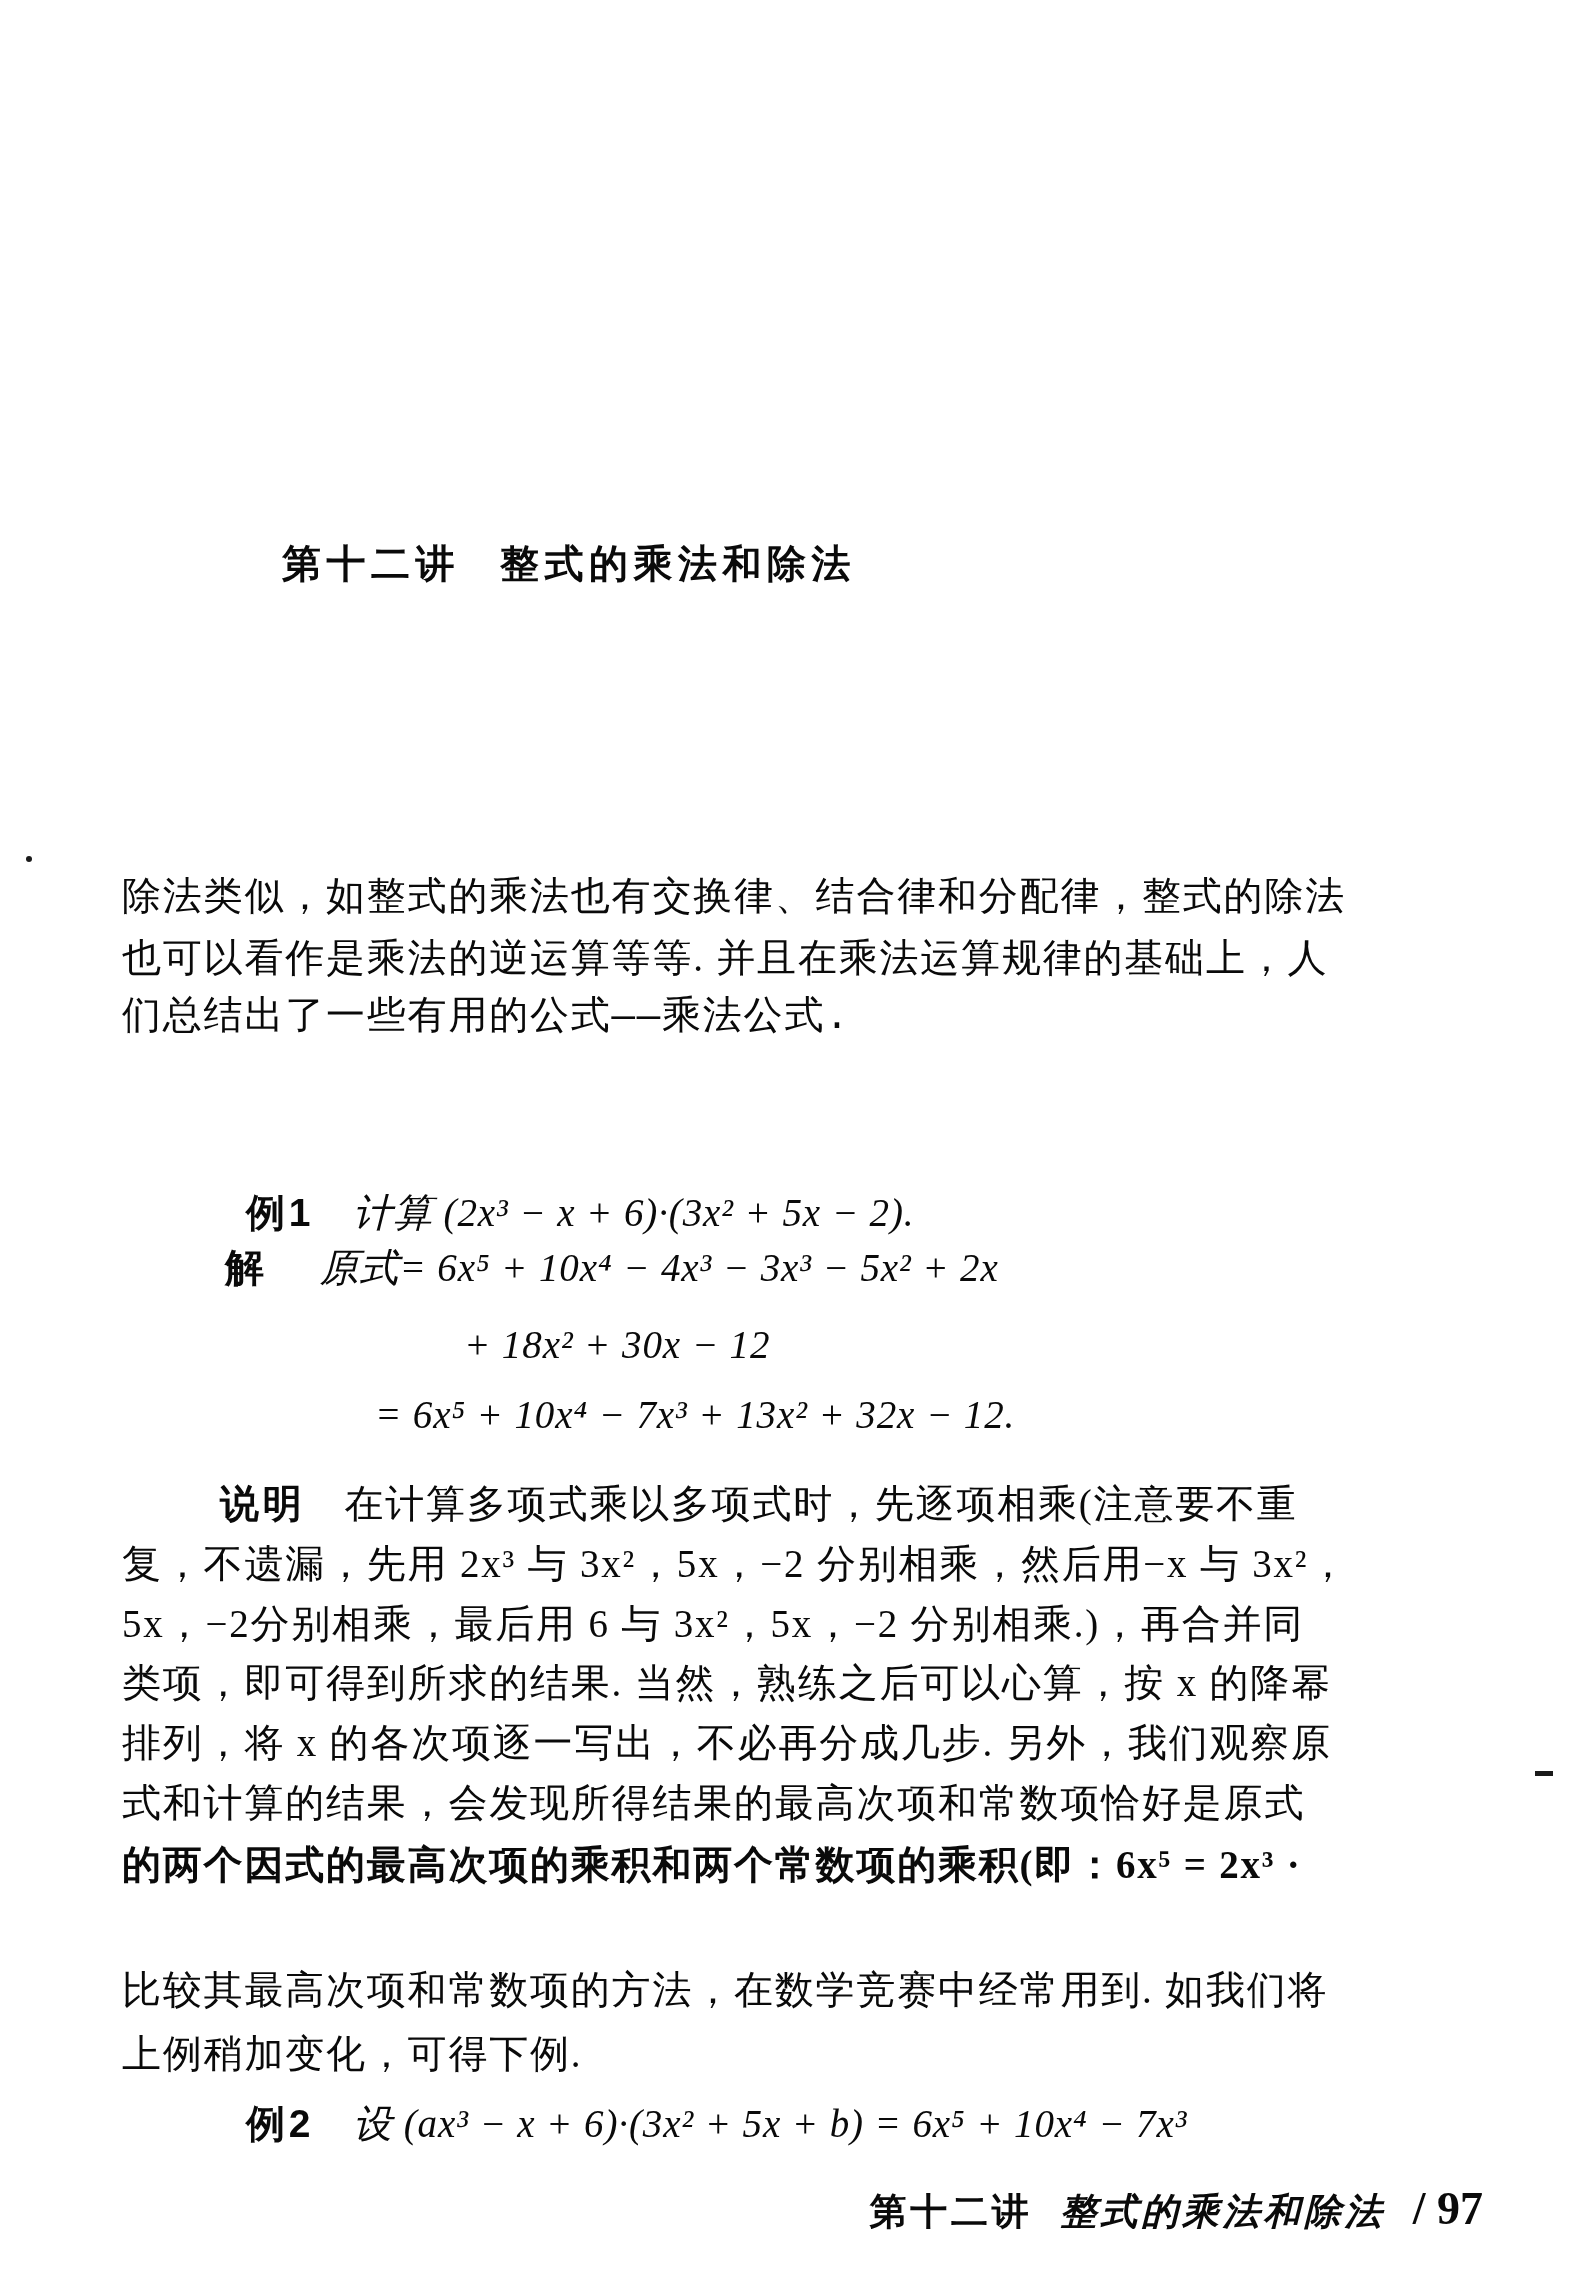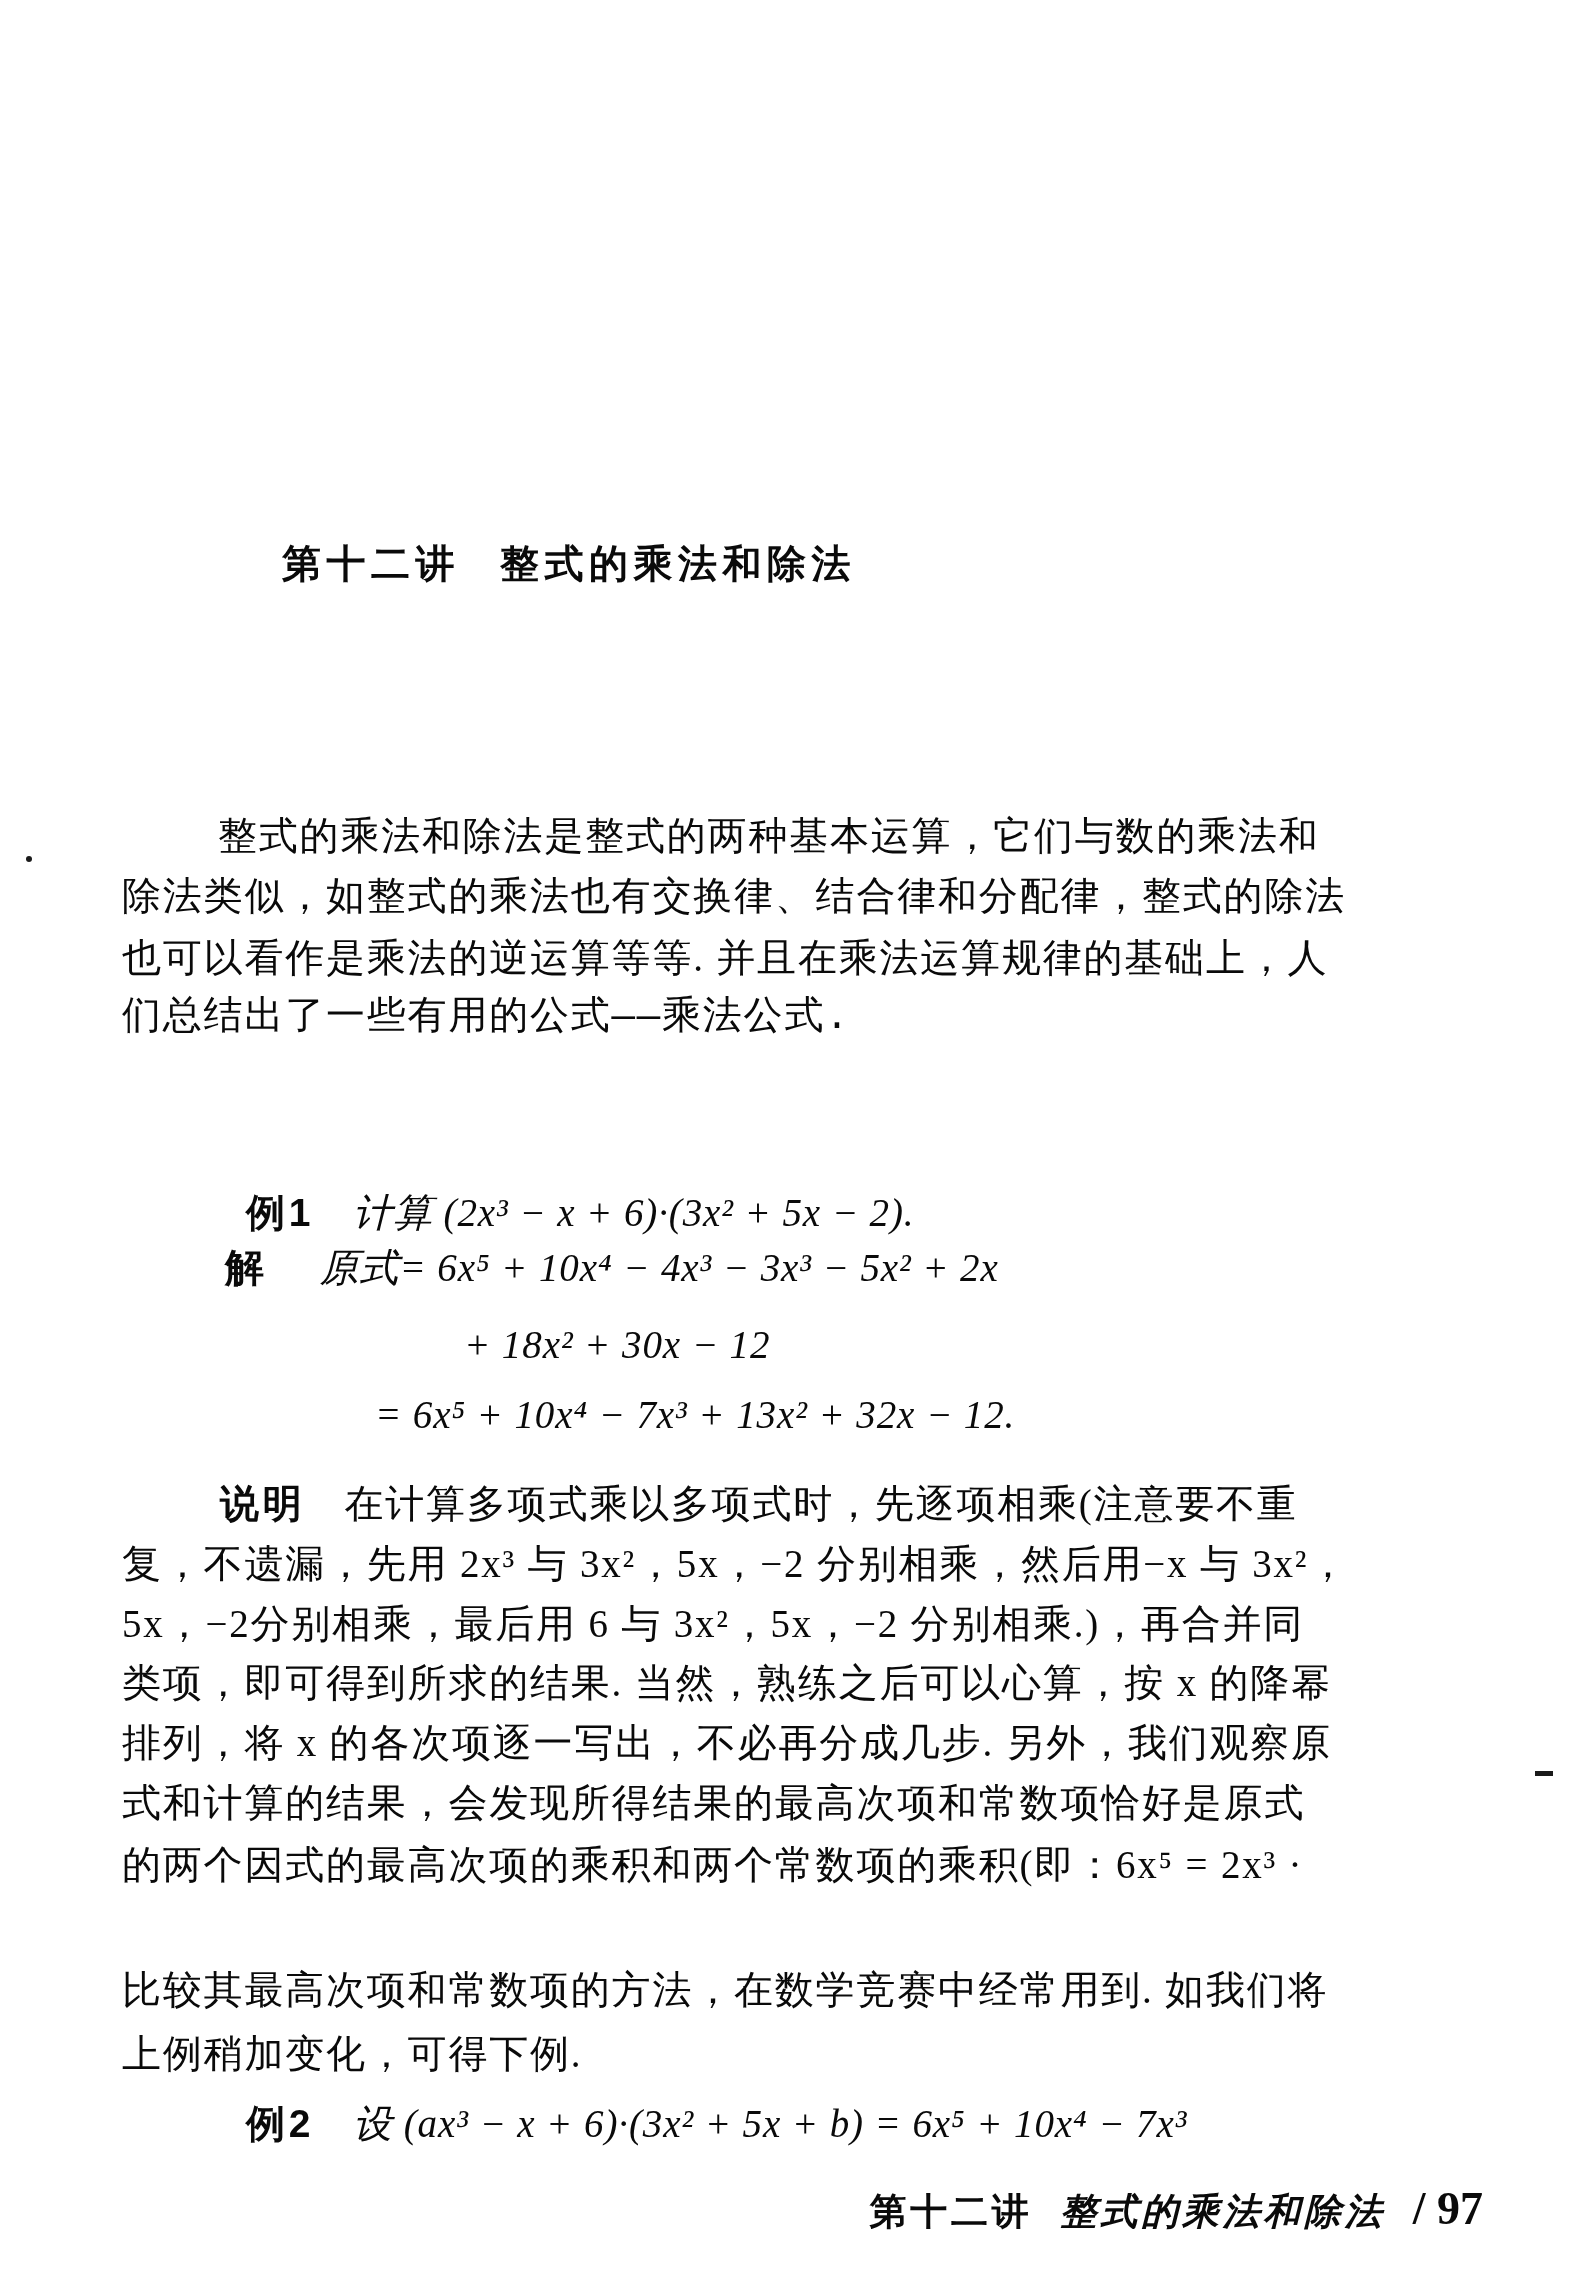--- a/index.html
+++ b/index.html
@@ -76,21 +76,20 @@
 </style>
 </head>
 <body>
 
 <div class="page">
 
   <div class="chapter-title">
     <span class="t1">第十二讲</span><span class="t2">整式的乘法和除法</span>
   </div>
 
-  <div class="line" style="top:813px; left:218px;">整式的乘法和除法是整式的两种基本运算，它们与数的乘法和</div>
   <div class="line" style="top:873px; left:122px;">除法类似，如整式的乘法也有交换律、结合律和分配律，整式的除法</div>
   <div class="line" style="top:935px; left:122px;">也可以看作是乘法的逆运算等等. 并且在乘法运算规律的基础上，人</div>
   <div class="line" style="top:995px; left:122px;font-family:Liberation Mono, monospace;">们总结出了一些有用的公式——乘法公式.</div>
 
   <div class="line" style="top:1190px; left:246px;">
     <span class="label">例1</span><span class="after-label math">计算 (2x³ − x + 6)·(3x² + 5x − 2).</span>
   </div>
   <div class="line" style="top:1245px; left:225px;">
     <span class="label">解</span><span class="after-label math" style="margin-left:52px;">原式= 6x⁵ + 10x⁴ − 4x³ − 3x³ − 5x² + 2x</span>
   </div>
@@ -98,21 +97,21 @@
   <div class="line math" style="top:1392px; left:375px;">= 6x⁵ + 10x⁴ − 7x³ + 13x² + 32x − 12.</div>
 
   <div class="line" style="top:1481px; left:220px;">
     <span class="label">说明</span><span class="after-label">在计算多项式乘以多项式时，先逐项相乘(注意要不重</span>
   </div>
   <div class="line" style="top:1541px; left:122px;">复，不遗漏，先用 2x³ 与 3x²，5x，−2 分别相乘，然后用−x 与 3x²，</div>
   <div class="line" style="top:1601px; left:122px;">5x，−2分别相乘，最后用 6 与 3x²，5x，−2 分别相乘.)，再合并同</div>
   <div class="line" style="top:1660px; left:122px;">类项，即可得到所求的结果. 当然，熟练之后可以心算，按 x 的降幂</div>
   <div class="line" style="top:1720px; left:122px;">排列，将 x 的各次项逐一写出，不必再分成几步. 另外，我们观察原</div>
   <div class="line" style="top:1780px; left:122px;">式和计算的结果，会发现所得结果的最高次项和常数项恰好是原式</div>
-  <div class="line" style="top:1842px; left:122px;">的两个因式的最高次项的乘积和两个常数项的乘积(即：6x⁵ = 2x³ ·</div>
+  <div class="line" style="top:1842px; left:122px;font-weight:bold;">的两个因式的最高次项的乘积和两个常数项的乘积(即：6x⁵ = 2x³ ·</div>
   <div class="line" style="top:1967px; left:122px;text-align:center;">比较其最高次项和常数项的方法，在数学竞赛中经常用到. 如我们将</div>
   <div class="line" style="top:2031px; left:122px;">上例稍加变化，可得下例.</div>
 
   <div class="line" style="top:2101px; left:246px;">
     <span class="label">例2</span><span class="after-label math">设 (ax³ − x + 6)·(3x² + 5x + b) = 6x⁵ + 10x⁴ − 7x³</span>
   </div>
 
   <div class="footer">
     <span class="f-chapter">第十二讲</span><span class="f-section">整式的乘法和除法</span>
     <span class="f-page"><span>/</span> <span>97</span></span>

